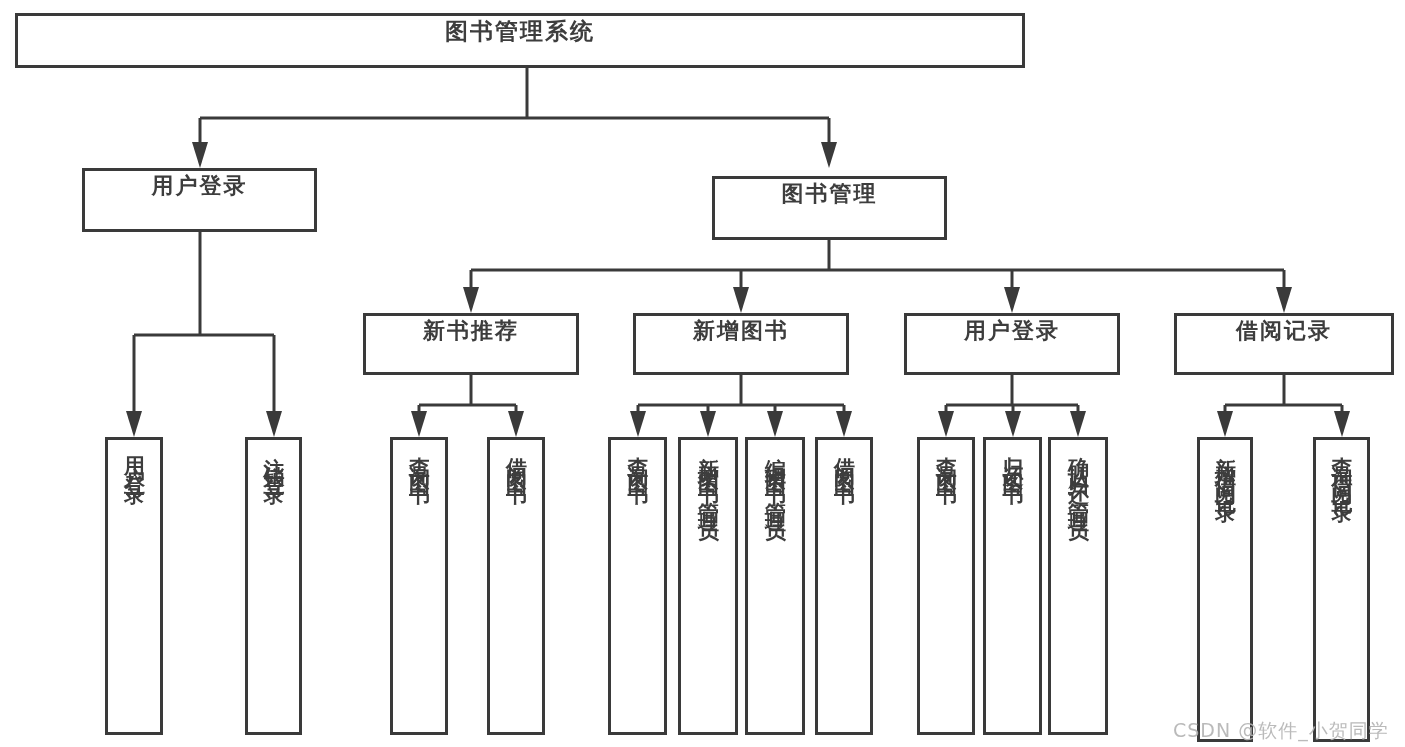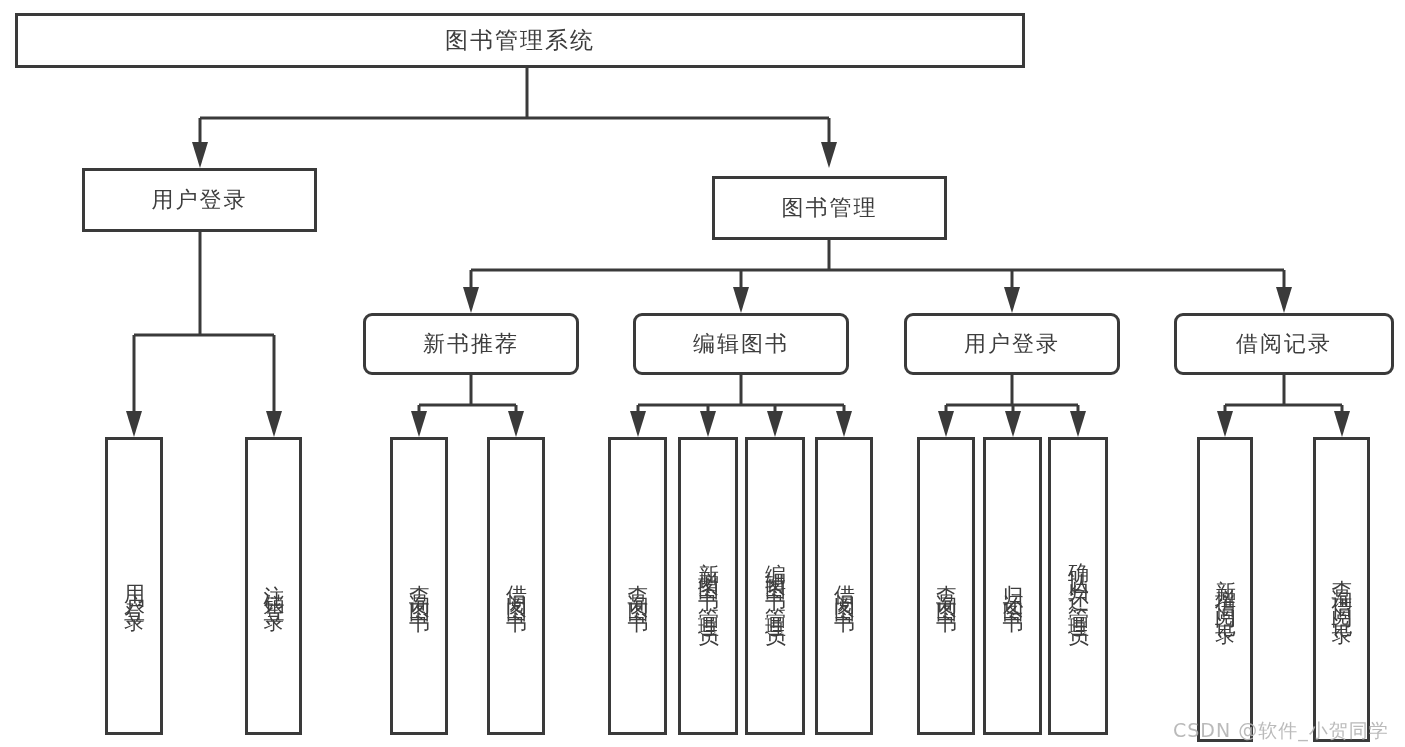--- a/index.html
+++ b/index.html
@@ -13,26 +13,26 @@
     width:1405px;height:747px;position:relative;overflow:hidden;
     background:var(--background);
     font-family:"DejaVu Sans","Liberation Sans",sans-serif;
   }
   #connectors{position:absolute;left:0;top:0;z-index:1;}
   .c-line{stroke:var(--line);stroke-width:3;fill:none;}
   .c-head{fill:var(--line);stroke:none;}
   .box{
     position:absolute;box-sizing:border-box;z-index:2;
     border:3px solid var(--line);background:#fff;
-    display:flex;align-items:center;justify-content:center;
-    color:var(--text);white-space:nowrap;
+    display:flex;justify-content:center;
+    color:var(--text);white-space:nowrap;font-weight:bold;
   }
   .root{left:15px;top:13px;width:1010px;height:55px;font-size:23px;letter-spacing:2px;}
   .lv2{top:168px;width:235px;height:64px;font-size:22px;letter-spacing:2px;}
-  .lv3{top:313px;width:216px;height:62px;font-size:22px;letter-spacing:2px;border-radius:9px;}
+  .lv3{top:313px;width:216px;height:62px;font-size:22px;letter-spacing:2px;}
   .leaf{top:437px;height:298px;font-size:21px;}
   .leaf.tall{height:305px;}
   .vtext{
     writing-mode:vertical-rl;text-orientation:mixed;
     letter-spacing:9px;line-height:1;white-space:normal;
   }
   #watermark{
     position:absolute;left:1173px;top:718px;z-index:4;
     font-size:19px;letter-spacing:1px;color:var(--watermark);
     white-space:nowrap;opacity:0.92;
@@ -104,21 +104,21 @@
   <span>用户登录</span>
 </div>
 <div class="box lv2" style="left:712px;margin-top:8px;">
   <span>图书管理</span>
 </div>
 
 <div class="box lv3" style="left:363px;">
   <span>新书推荐</span>
 </div>
 <div class="box lv3" style="left:633px;">
-  <span>编辑图书</span>
+  <span>新增图书</span>
 </div>
 <div class="box lv3" style="left:904px;">
   <span>用户登录</span>
 </div>
 <div class="box lv3" style="left:1174px;width:220px;">
   <span>借阅记录</span>
 </div>
 
 <div class="box leaf" style="left:105px;width:58px;">
   <span class="vtext">用户登录</span>

